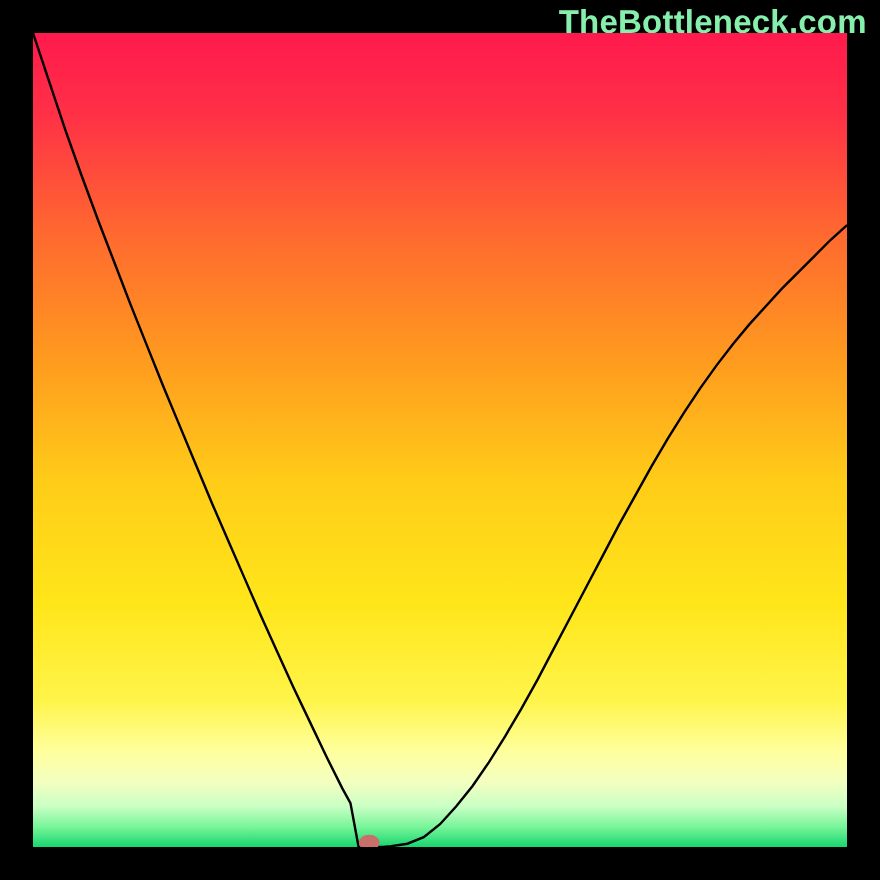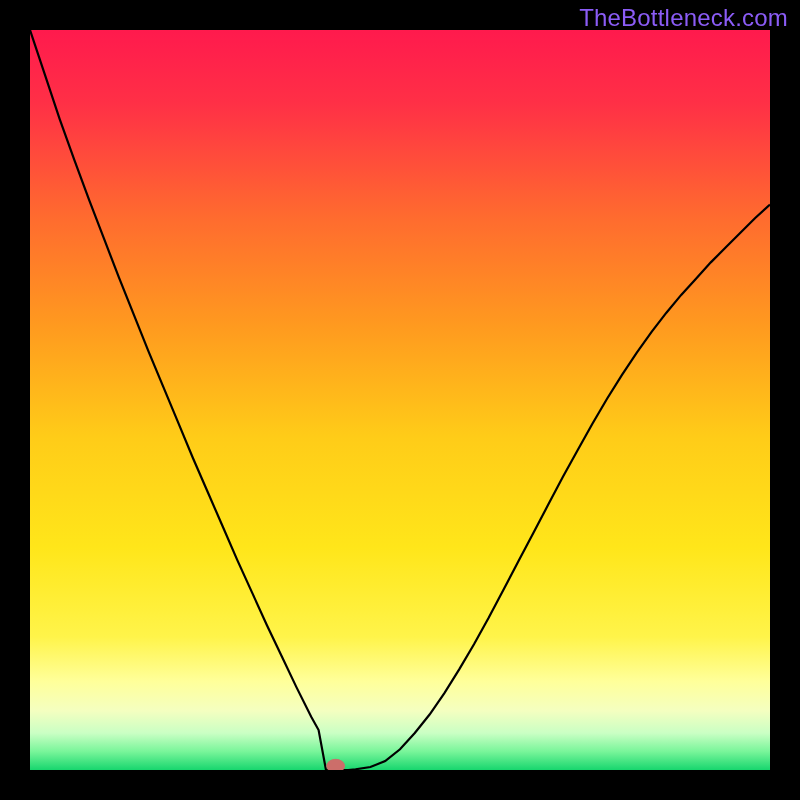--- a/index.html
+++ b/index.html
@@ -14,23 +14,23 @@
   .frame {
     position: absolute;
     left: 0; top: 0;
     width: 800px; height: 800px;
     background: #000;
   }
   .watermark {
     position: absolute;
     top: 4px;
     right: 12px;
-    color: #8b5cf6;
-    font-size: 24px;
-    font-weight: 400;
+    color: #86efac;
+    font-size: 30px;
+    font-weight: 700;
     letter-spacing: 0.2px;
     font-family: Arial, Helvetica, sans-serif;
   }
   .plot-area {
     position: absolute;
     left: 30px;
     top: 30px;
     width: 740px;
     height: 740px;
   }

